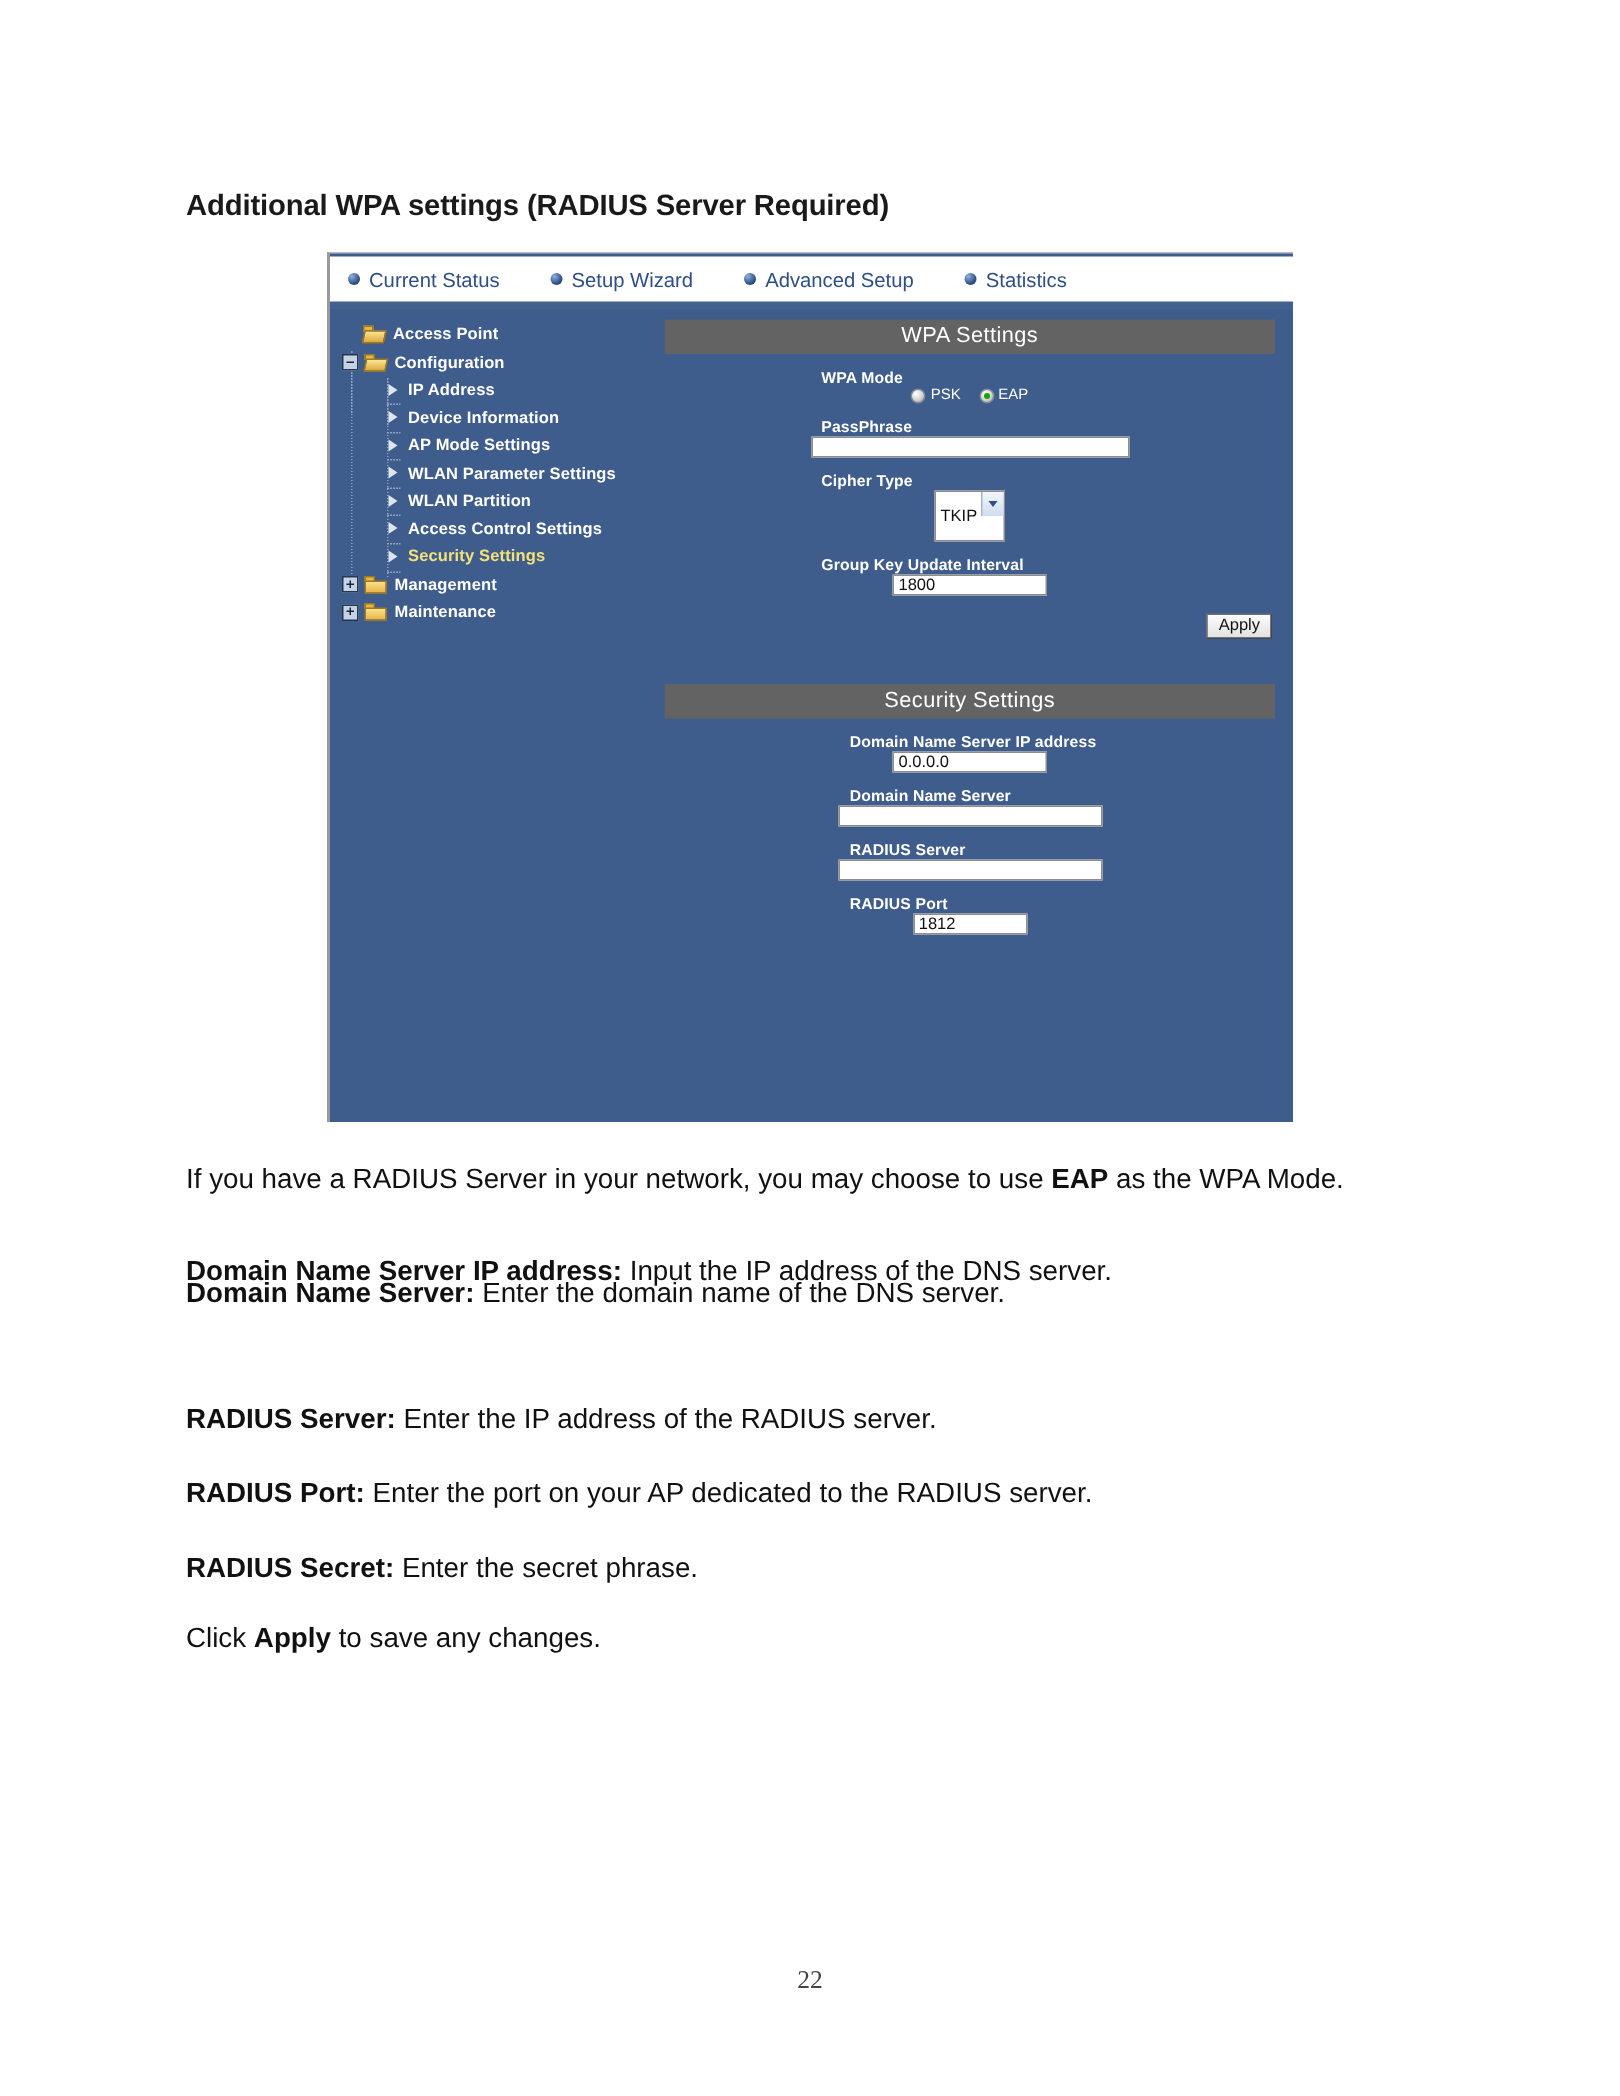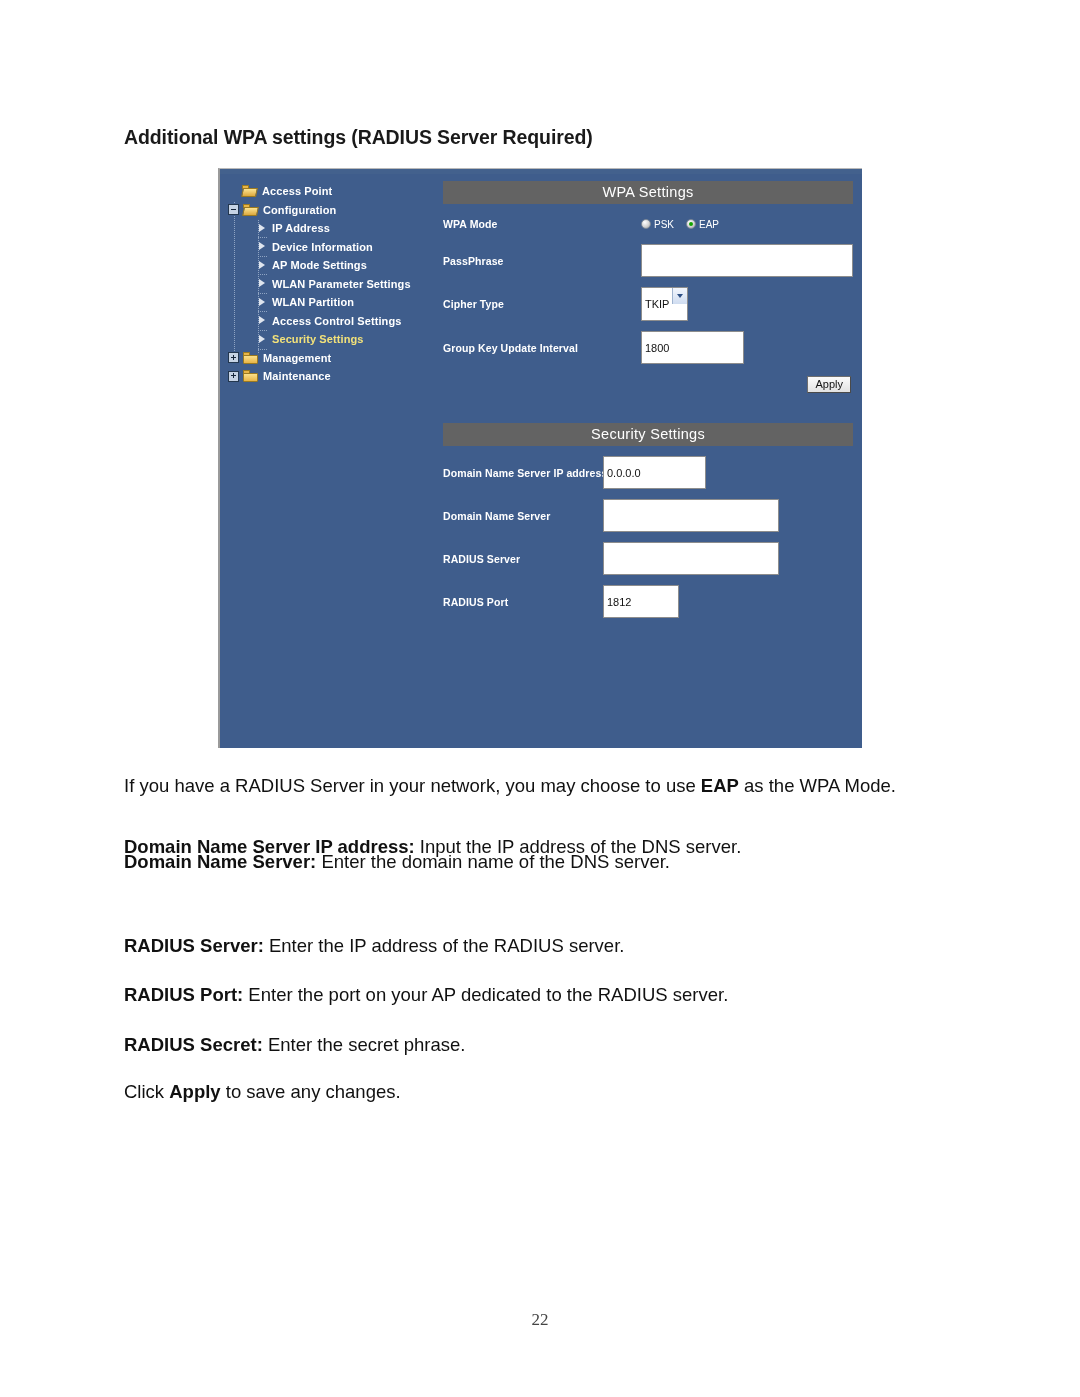--- a/index.html
+++ b/index.html
@@ -337,20 +337,21 @@
     text-align: center;
     font-size: 14.5px;
     padding: 3px 0 4px;
     letter-spacing: 0.3px;
   }
   .form-row {
     display: flex;
     align-items: center;
     margin-top: 10px;
     min-height: 20px;
+    flex-direction: column;
   }
   .f-label {
     font-size: 10.5px;
     font-weight: bold;
     color: #ffffff;
     letter-spacing: 0.1px;
     white-space: nowrap;
   }
   .wpa-label { width: 198px; flex: none; }
   .sec-label { width: 160px; flex: none; }
@@ -374,21 +375,21 @@
     width: 4px; height: 4px;
     border-radius: 50%;
     background: #15a400;
   }
   .radio-label { font-size: 10px; color: #ffffff; }
 
   .txt {
     background: #ffffff;
     border: 1px solid #8d8d8d;
     box-sizing: border-box;
-    height: 33px;
+    height: 14px;
     font-size: 11px;
     font-family: "Liberation Sans", sans-serif;
     color: #111;
     padding: 0 3px;
     line-height: 15px;
     outline: none;
   }
   .txt.wide   { width: 212px; }
   .txt.short  { width: 76px; }
   .txt.medium { width: 103px; }
@@ -471,20 +472,38 @@
 </head>
 <body>
 
 <div class="page">
 
   <div class="doc-heading">Additional WPA settings (RADIUS Server Required)</div>
 
   <div class="shot">
 
 
+    <div class="navbar">
+      <div class="nav-item">
+        <span class="nav-bullet"></span>
+        <span class="nav-label">Current Status</span>
+      </div>
+      <div class="nav-item">
+        <span class="nav-bullet"></span>
+        <span class="nav-label">Setup Wizard</span>
+      </div>
+      <div class="nav-item">
+        <span class="nav-bullet"></span>
+        <span class="nav-label">Advanced Setup</span>
+      </div>
+      <div class="nav-item">
+        <span class="nav-bullet"></span>
+        <span class="nav-label">Statistics</span>
+      </div>
+    </div>
     <div class="nav-underline"></div>
 
     <div class="ui-body">
 
       <div class="tree">
         <div class="treeline-v"></div>
         <div class="treeline-v2"></div>
         <div class="tick" style="top:63px"></div>
         <div class="tick" style="top:82px"></div>
         <div class="tick" style="top:100px"></div>

